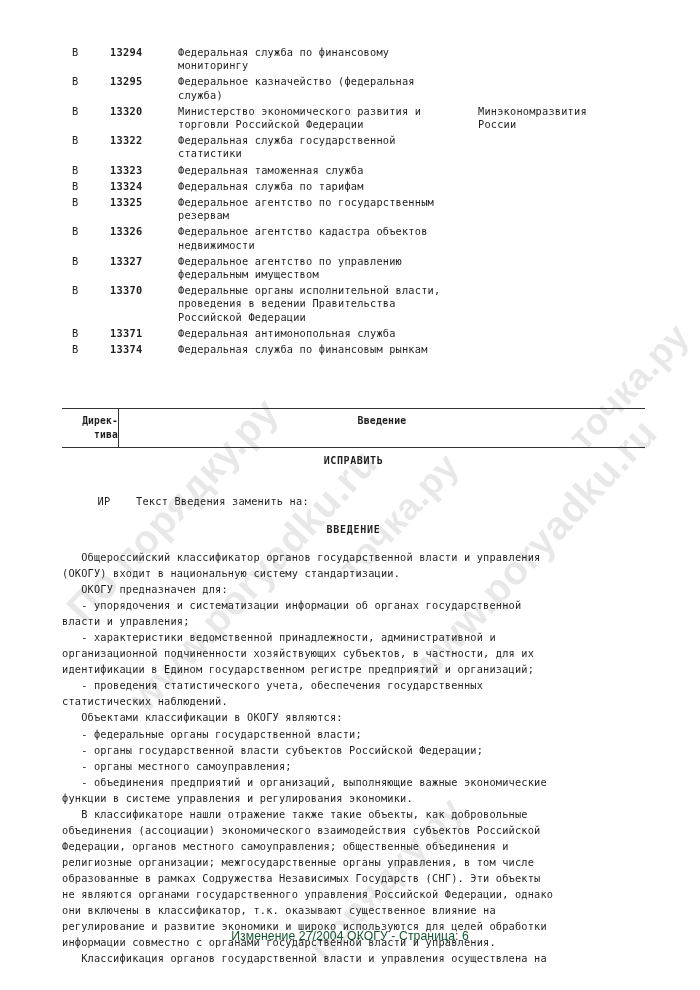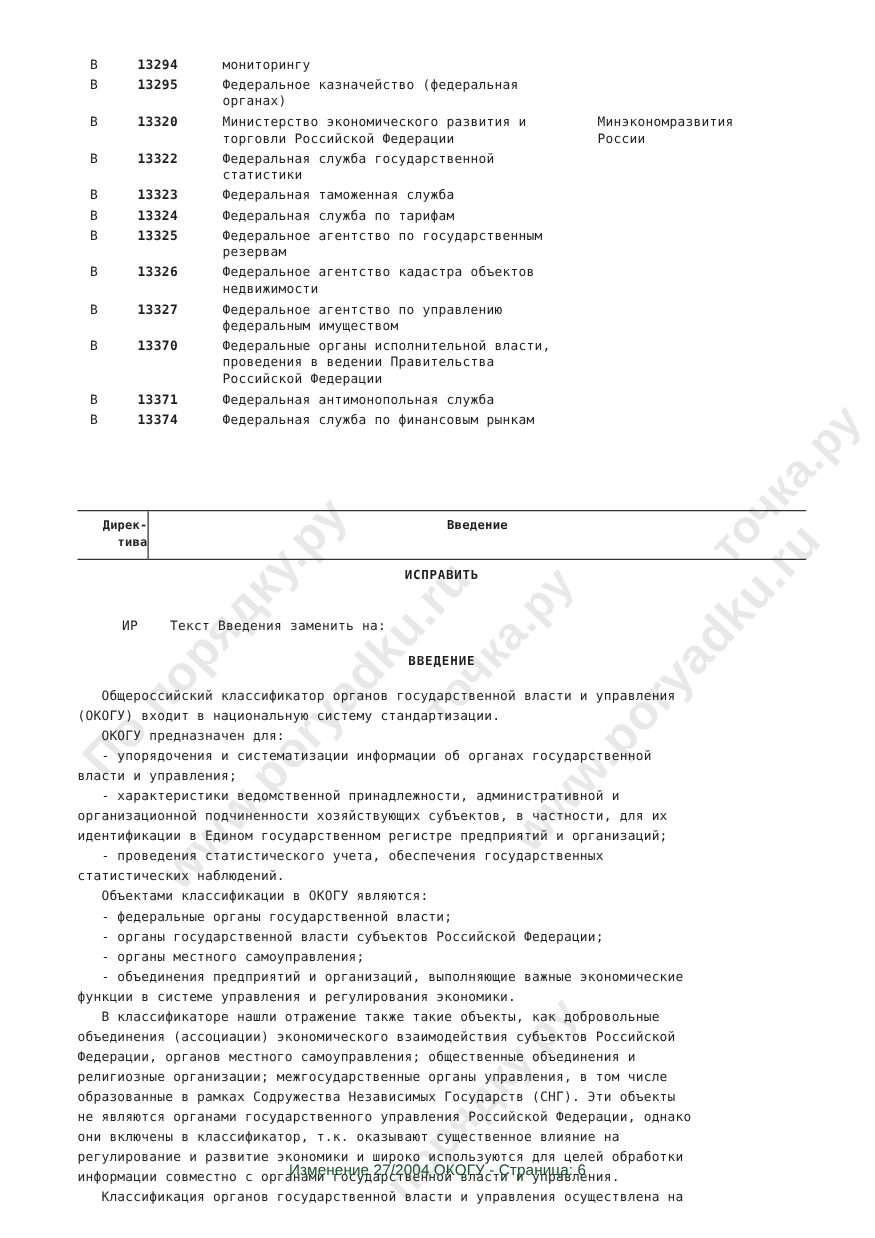--- a/index.html
+++ b/index.html
@@ -213,30 +213,31 @@
 </div>
 
 <div id="content-layer">
 
   <div id="code-table">
 
   <div class="code-row">
         <div class="c-dir">В</div>
         <div class="c-code">13294</div>
         <div class="c-name">
+          <span class="ln">Федеральная служба по финансовому</span>
           <span class="ln">мониторингу</span>
         </div>
         <div class="c-abbr"></div>
       </div>
       <div class="code-row">
         <div class="c-dir">В</div>
         <div class="c-code">13295</div>
         <div class="c-name">
           <span class="ln">Федеральное казначейство (федеральная</span>
-          <span class="ln">органах)</span>
+          <span class="ln">служба)</span>
         </div>
         <div class="c-abbr"></div>
       </div>
       <div class="code-row">
         <div class="c-dir">В</div>
         <div class="c-code">13320</div>
         <div class="c-name">
           <span class="ln">Министерство экономического развития и</span>
           <span class="ln">торговли Российской Федерации</span>
         </div>

